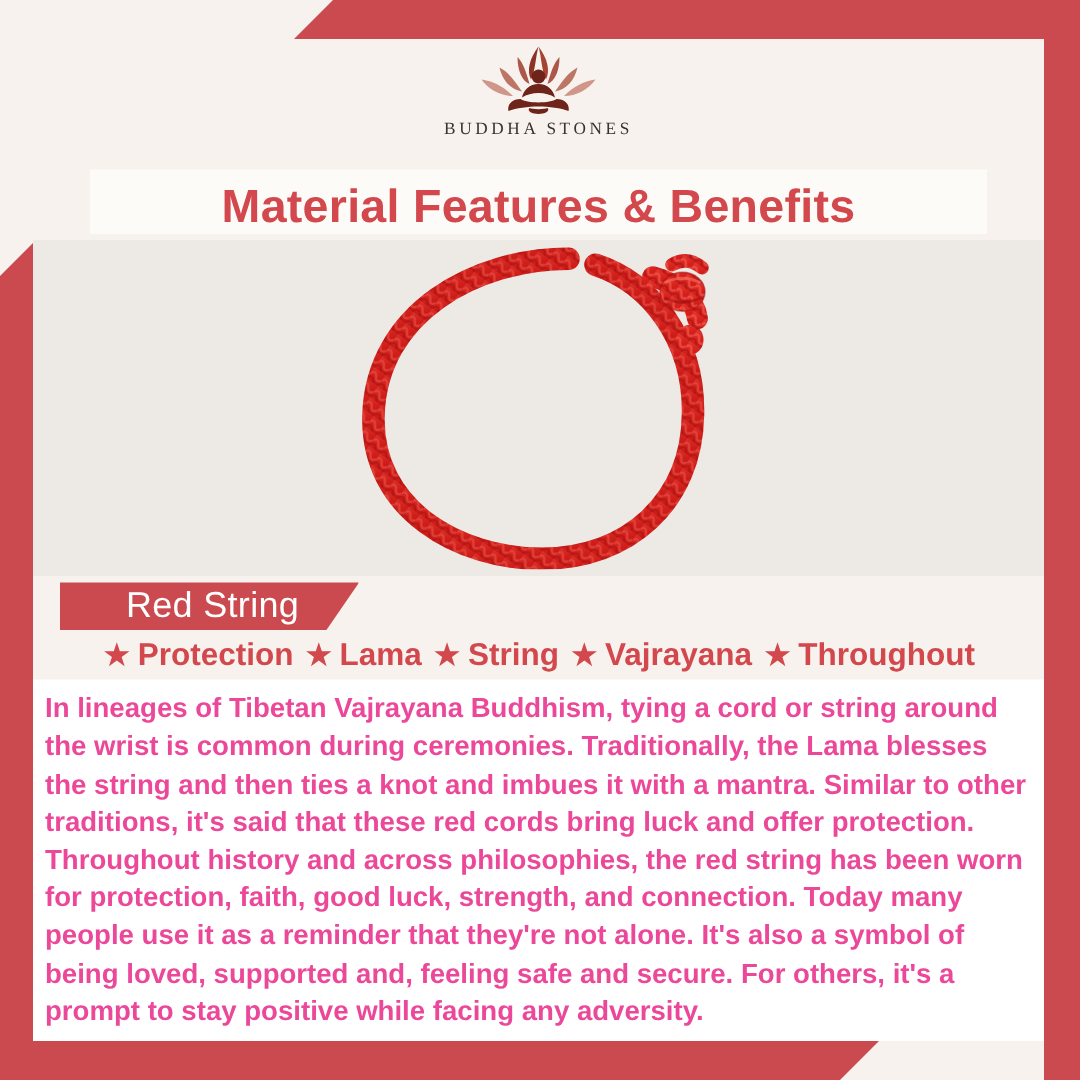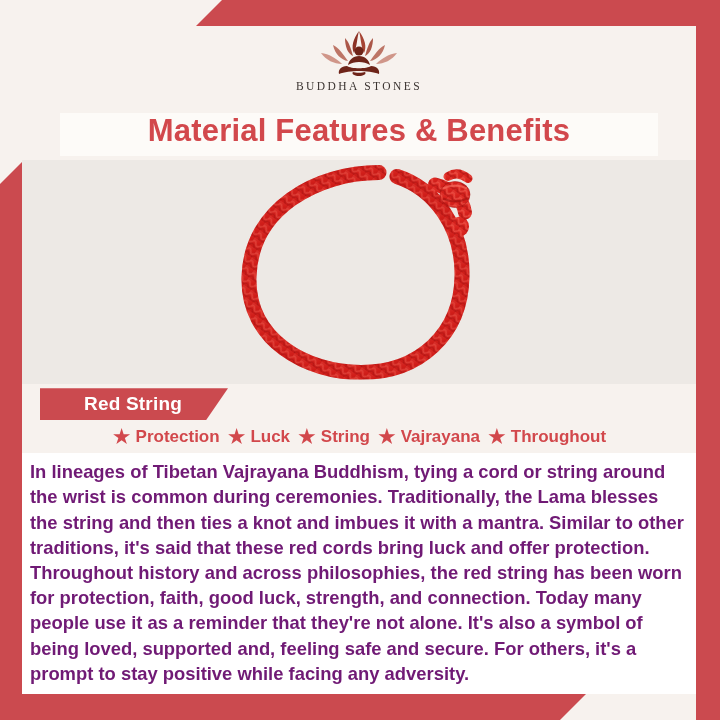--- a/index.html
+++ b/index.html
@@ -59,21 +59,21 @@
     letter-spacing:2.4px;
     color:#3A3330;
     margin-top:1px;
   }
 
   
   .title-banner {
     margin:18px 38px 0 38px;
     background:#FDFBF8;
     height:48px;
-    display:flex; align-items:flex-start; justify-content:center;
+    display:flex; align-items:flex-end; justify-content:center;
   }
   .title-text {
     font-size:31px;
     font-weight:bold;
     color:#D2484C;
     letter-spacing:.2px;
     white-space:nowrap;
   }
 
   
@@ -90,44 +90,44 @@
   .tag-row { position:relative; height:38px; margin-top:2px; }
   .tag {
     position:absolute; left:18px; top:2px;
     height:32px; min-width:188px;
     background:#CB4A4F;
     clip-path:polygon(0 0, 100% 0, calc(100% - 22px) 100%, 0 100%);
     display:flex; align-items:center;
     padding:0 40px 0 44px;
   }
   .tag-text {
-    color:#FFFFFF; font-size:19px; font-weight:bold; letter-spacing:.2px;
+    color:#FFFFFF; font-size:24px; font-weight:normal; letter-spacing:.2px;
   }
 
   
   .features {
     display:flex; align-items:center; justify-content:center;
     gap:7px; height:36px; padding:0 6px;
   }
   .feature { display:flex; align-items:center; gap:4px; }
   .feature .star { color:#D2484C; font-size:22px; line-height:1; }
   .feature .flabel {
-    color:#D2484C; font-size:17px; font-weight:bold; white-space:nowrap;
+    color:#D2484C; font-size:21px; font-weight:bold; white-space:nowrap;
   }
 
   
   .body-wrap {
     flex:1;
     background:#FFFFFF;
     padding:6px 8px 8px 8px;
   }
   .body-text {
     font-size:18.4px;
     line-height:25.2px;
-    color:#701a75;
+    color:#ec4899;
     font-weight:600;
     text-align:left;
   }
 </style>
 </head>
 <body>
 
 <div class="band-top"></div>
 <div class="band-right"></div>
 <div class="band-left"></div>
@@ -199,21 +199,21 @@
     </div>
   </div>
 
   <div class="features">
     <span class="feature">
       <span class="star">★</span>
       <span class="flabel">Protection</span>
     </span>
     <span class="feature">
       <span class="star">★</span>
-      <span class="flabel">Luck</span>
+      <span class="flabel">Lama</span>
     </span>
     <span class="feature">
       <span class="star">★</span>
       <span class="flabel">String</span>
     </span>
     <span class="feature">
       <span class="star">★</span>
       <span class="flabel">Vajrayana</span>
     </span>
     <span class="feature">

